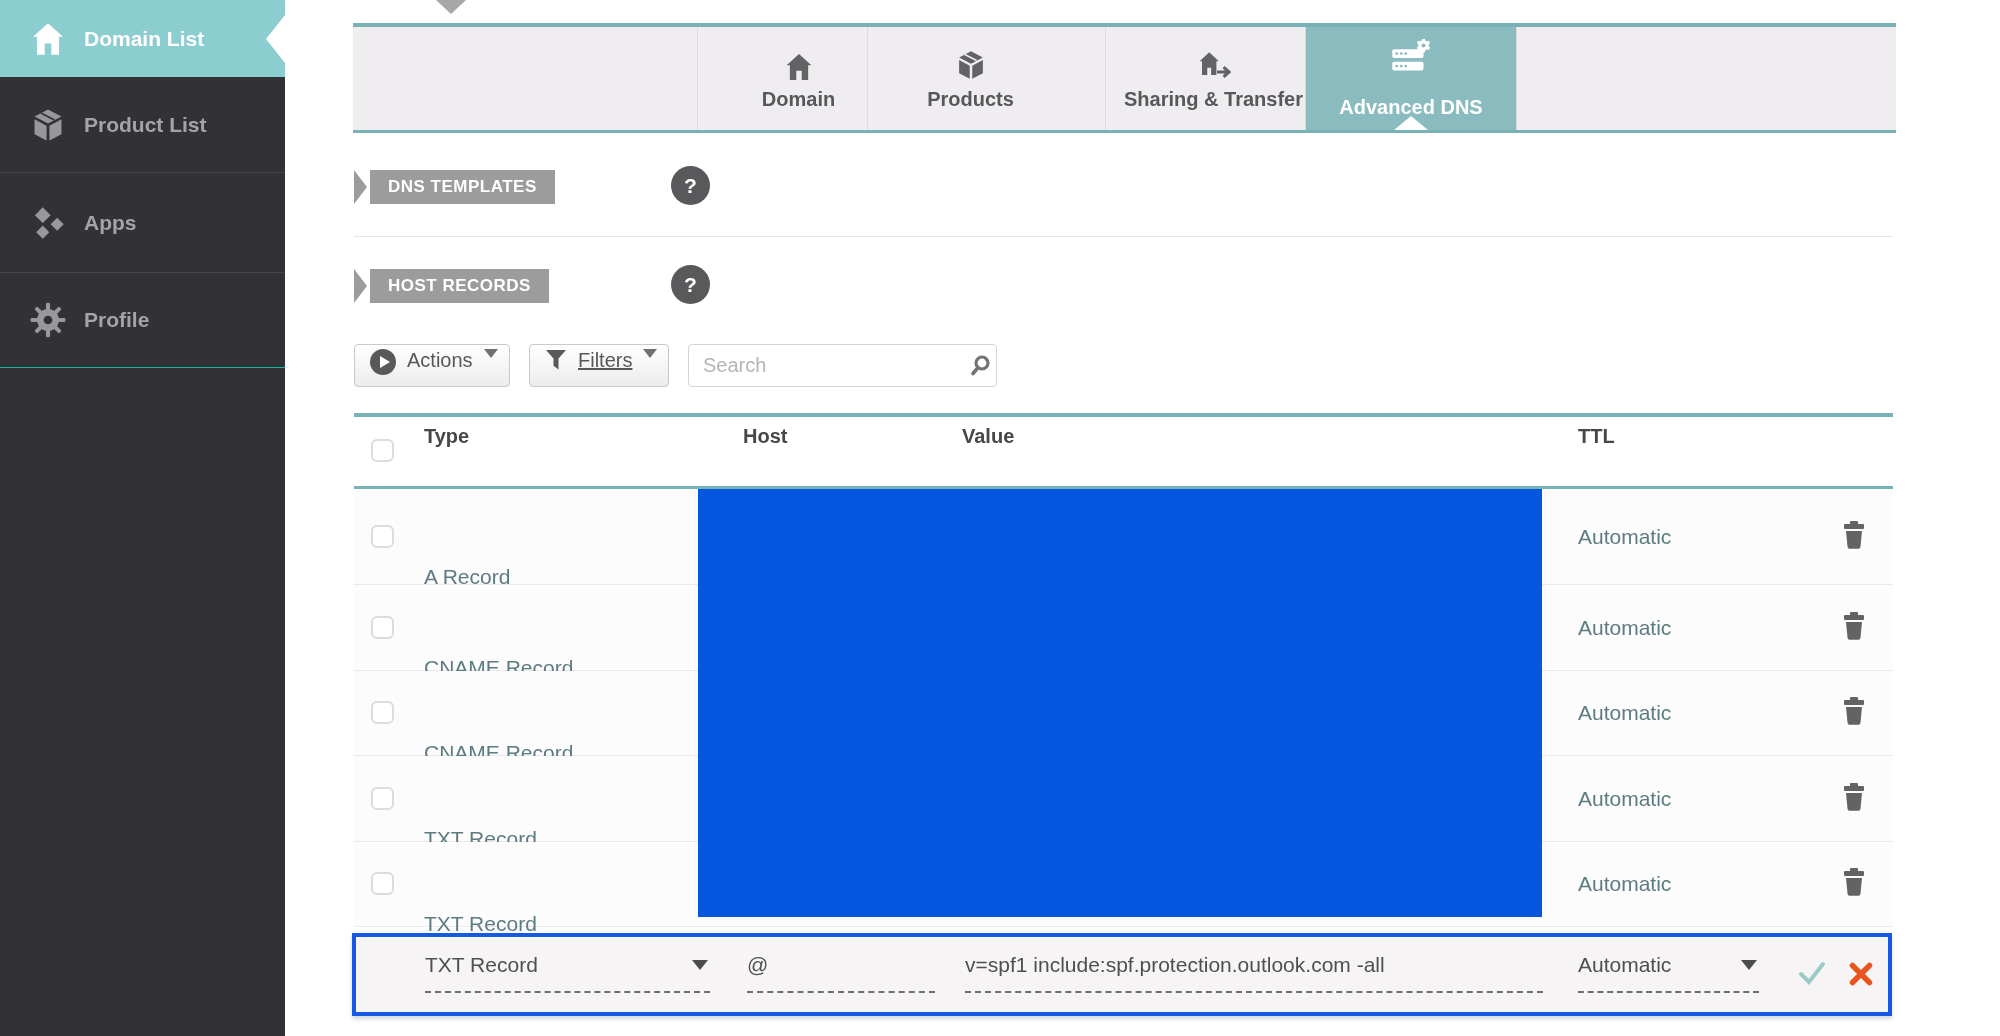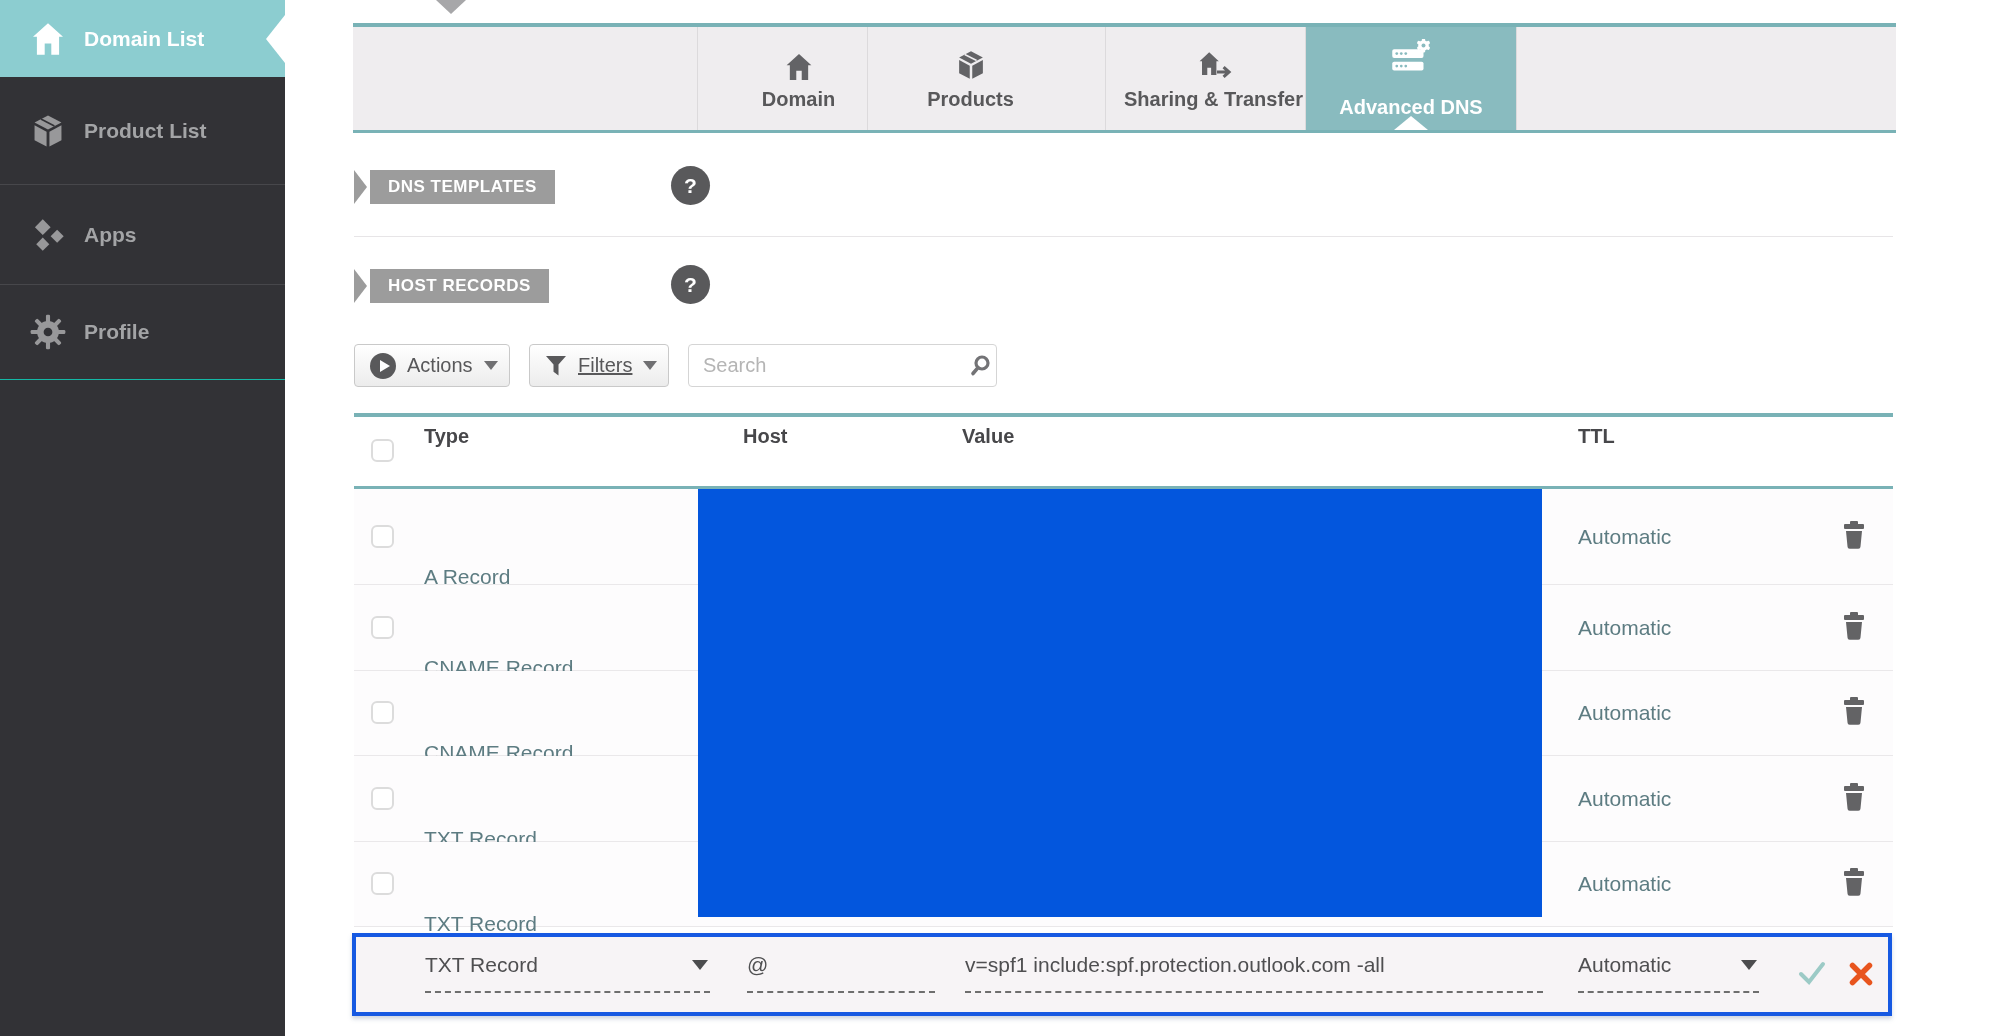--- a/index.html
+++ b/index.html
@@ -17,21 +17,21 @@
   .top-arrow { position:absolute; left:436px; top:0; width:0; height:0;
     border-left:15px solid transparent; border-right:15px solid transparent;
     border-top:14px solid #a7a7a9; }
 
   
   .sidebar { position:absolute; left:0; top:0; width:285px; height:1036px; background:#323236; z-index:10; }
   .side-item { position:relative; display:flex; align-items:center; padding-left:28px;
     color:#a3a4a6; font-weight:bold; font-size:21px; cursor:pointer; }
   .side-item .s-icon { width:40px; height:34px; margin-right:16px; display:flex; align-items:center; justify-content:center; }
   .side-item.h77 { height:77px; }
-  .side-item.h96 { height:108px; border-bottom:1px solid #47474b;text-align:center; }
+  .side-item.h96 { height:96px; border-bottom:1px solid #47474b;text-align:center; }
   .side-item.h100 { height:100px; border-bottom:1px solid #47474b; }
   .side-item.h95 { height:95px; border-bottom:1px solid #14b8a6; }
   .side-item.active { background:#8ccdd0; color:#ffffff; }
   .side-notch { position:absolute; right:0; top:50%; margin-top:-24px; width:0; height:0;
     border-top:24px solid transparent; border-bottom:24px solid transparent;
     border-right:19px solid #ffffff; }
 
   
   .tabbar { position:absolute; left:353px; top:23px; width:1543px; height:110px;
     background:#efedef; border-top:4px solid #79b2b6; border-bottom:3px solid #79b2b6; }
@@ -61,22 +61,22 @@
     padding-bottom:16px; border-bottom:2px dashed #9a9a9a;
     color:#55959b; font-size:24px; cursor:pointer; }
   .template-select .caret { position:absolute; right:4px; top:10px; width:0; height:0;
     border-left:9px solid transparent; border-right:9px solid transparent;
     border-top:11px solid #5d7b94; }
 
   .divider { position:absolute; left:354px; top:236px; width:1539px; height:1px; background:#e7e5e7; }
 
   
   .btn { position:absolute; top:344px; height:43px; border:1px solid #c9c9c9; border-radius:4px;
-    background:linear-gradient(#ffffff,#ececec); display:flex; align-items:center; gap:11px;
-    padding:12px 15px; color:#58585a; font-size:20px; cursor:pointer; }
+    background:linear-gradient(#ffffff,#ececec); display:flex; gap:11px;
+    padding:4px 15px; color:#58585a; font-size:20px; cursor:pointer; }
   .btn-actions { left:354px; width:156px; }
   .btn-filters { left:529px; width:140px;text-decoration:underline; }
   .caret-sm { width:0; height:0; border-left:7px solid transparent; border-right:7px solid transparent;
     border-top:9px solid #707072; margin-left:auto; }
   .play { width:26px; height:26px; border-radius:50%; background:#59595b; position:relative; flex:0 0 26px; }
   .play::after { content:""; position:absolute; left:10px; top:7px; width:0; height:0;
     border-left:10px solid #fff; border-top:6px solid transparent; border-bottom:6px solid transparent; }
 
   .search { position:absolute; left:688px; top:344px; width:309px; height:43px;
     border:1px solid #d5d5d5; border-radius:4px; background:#fff;

